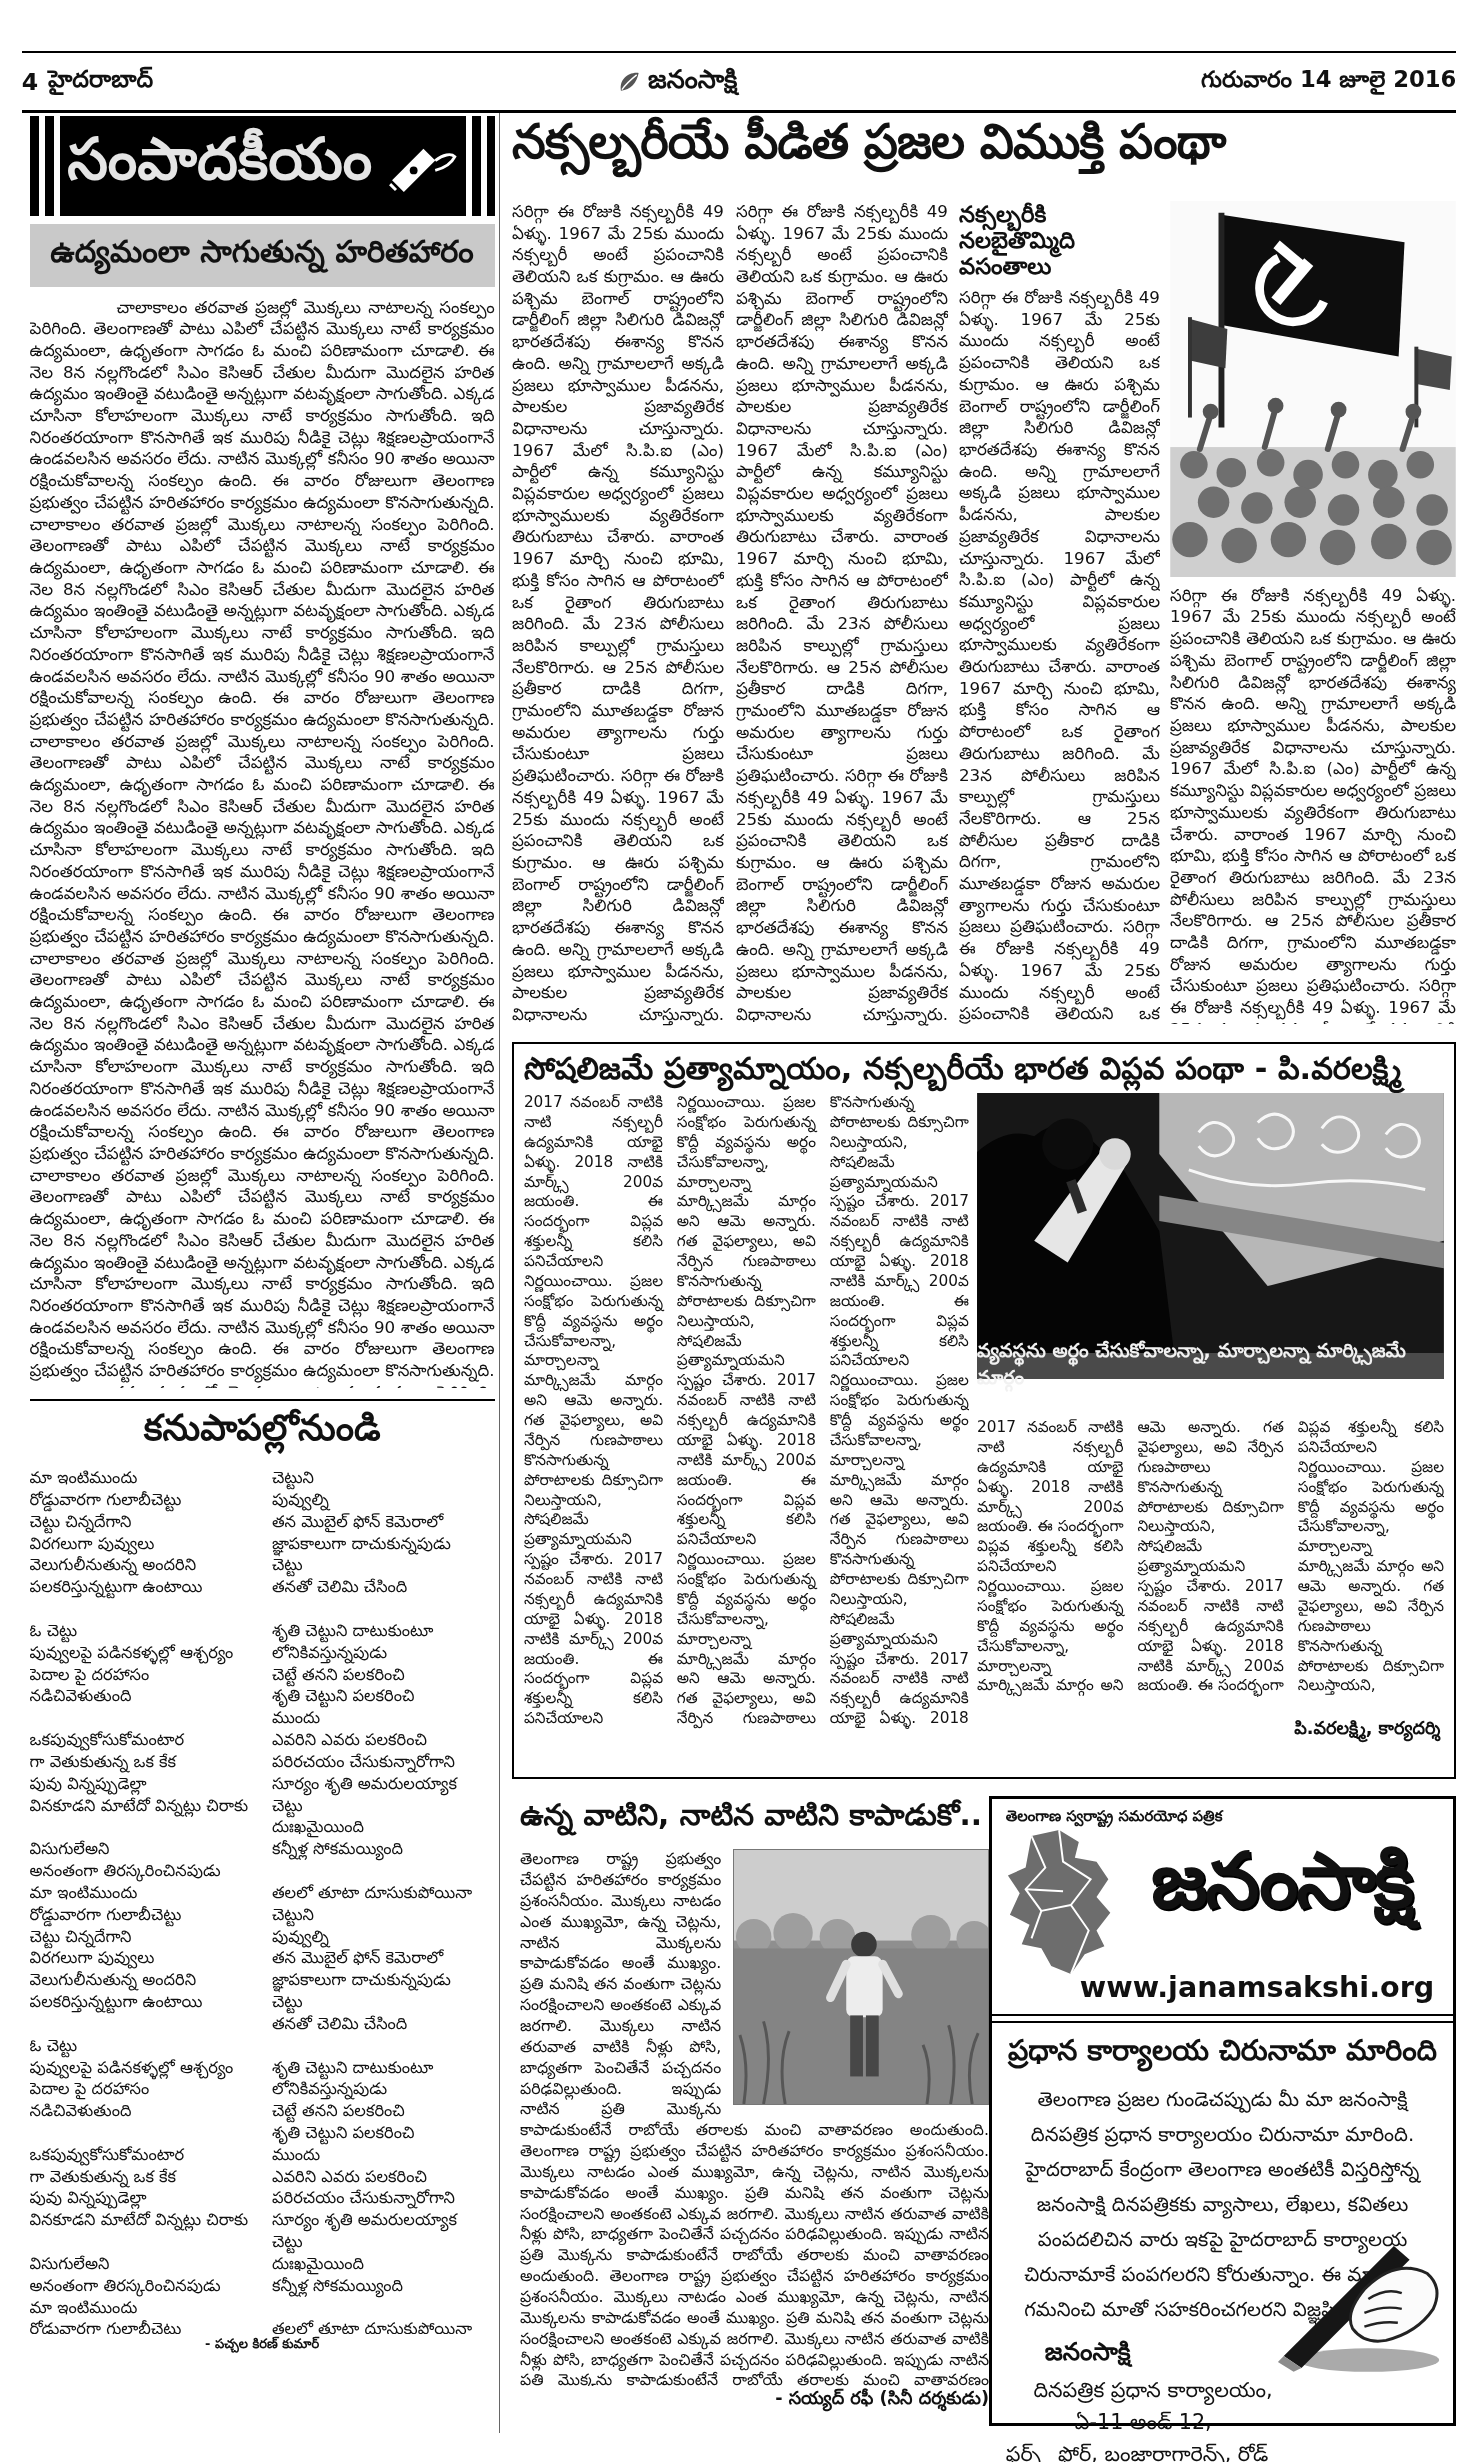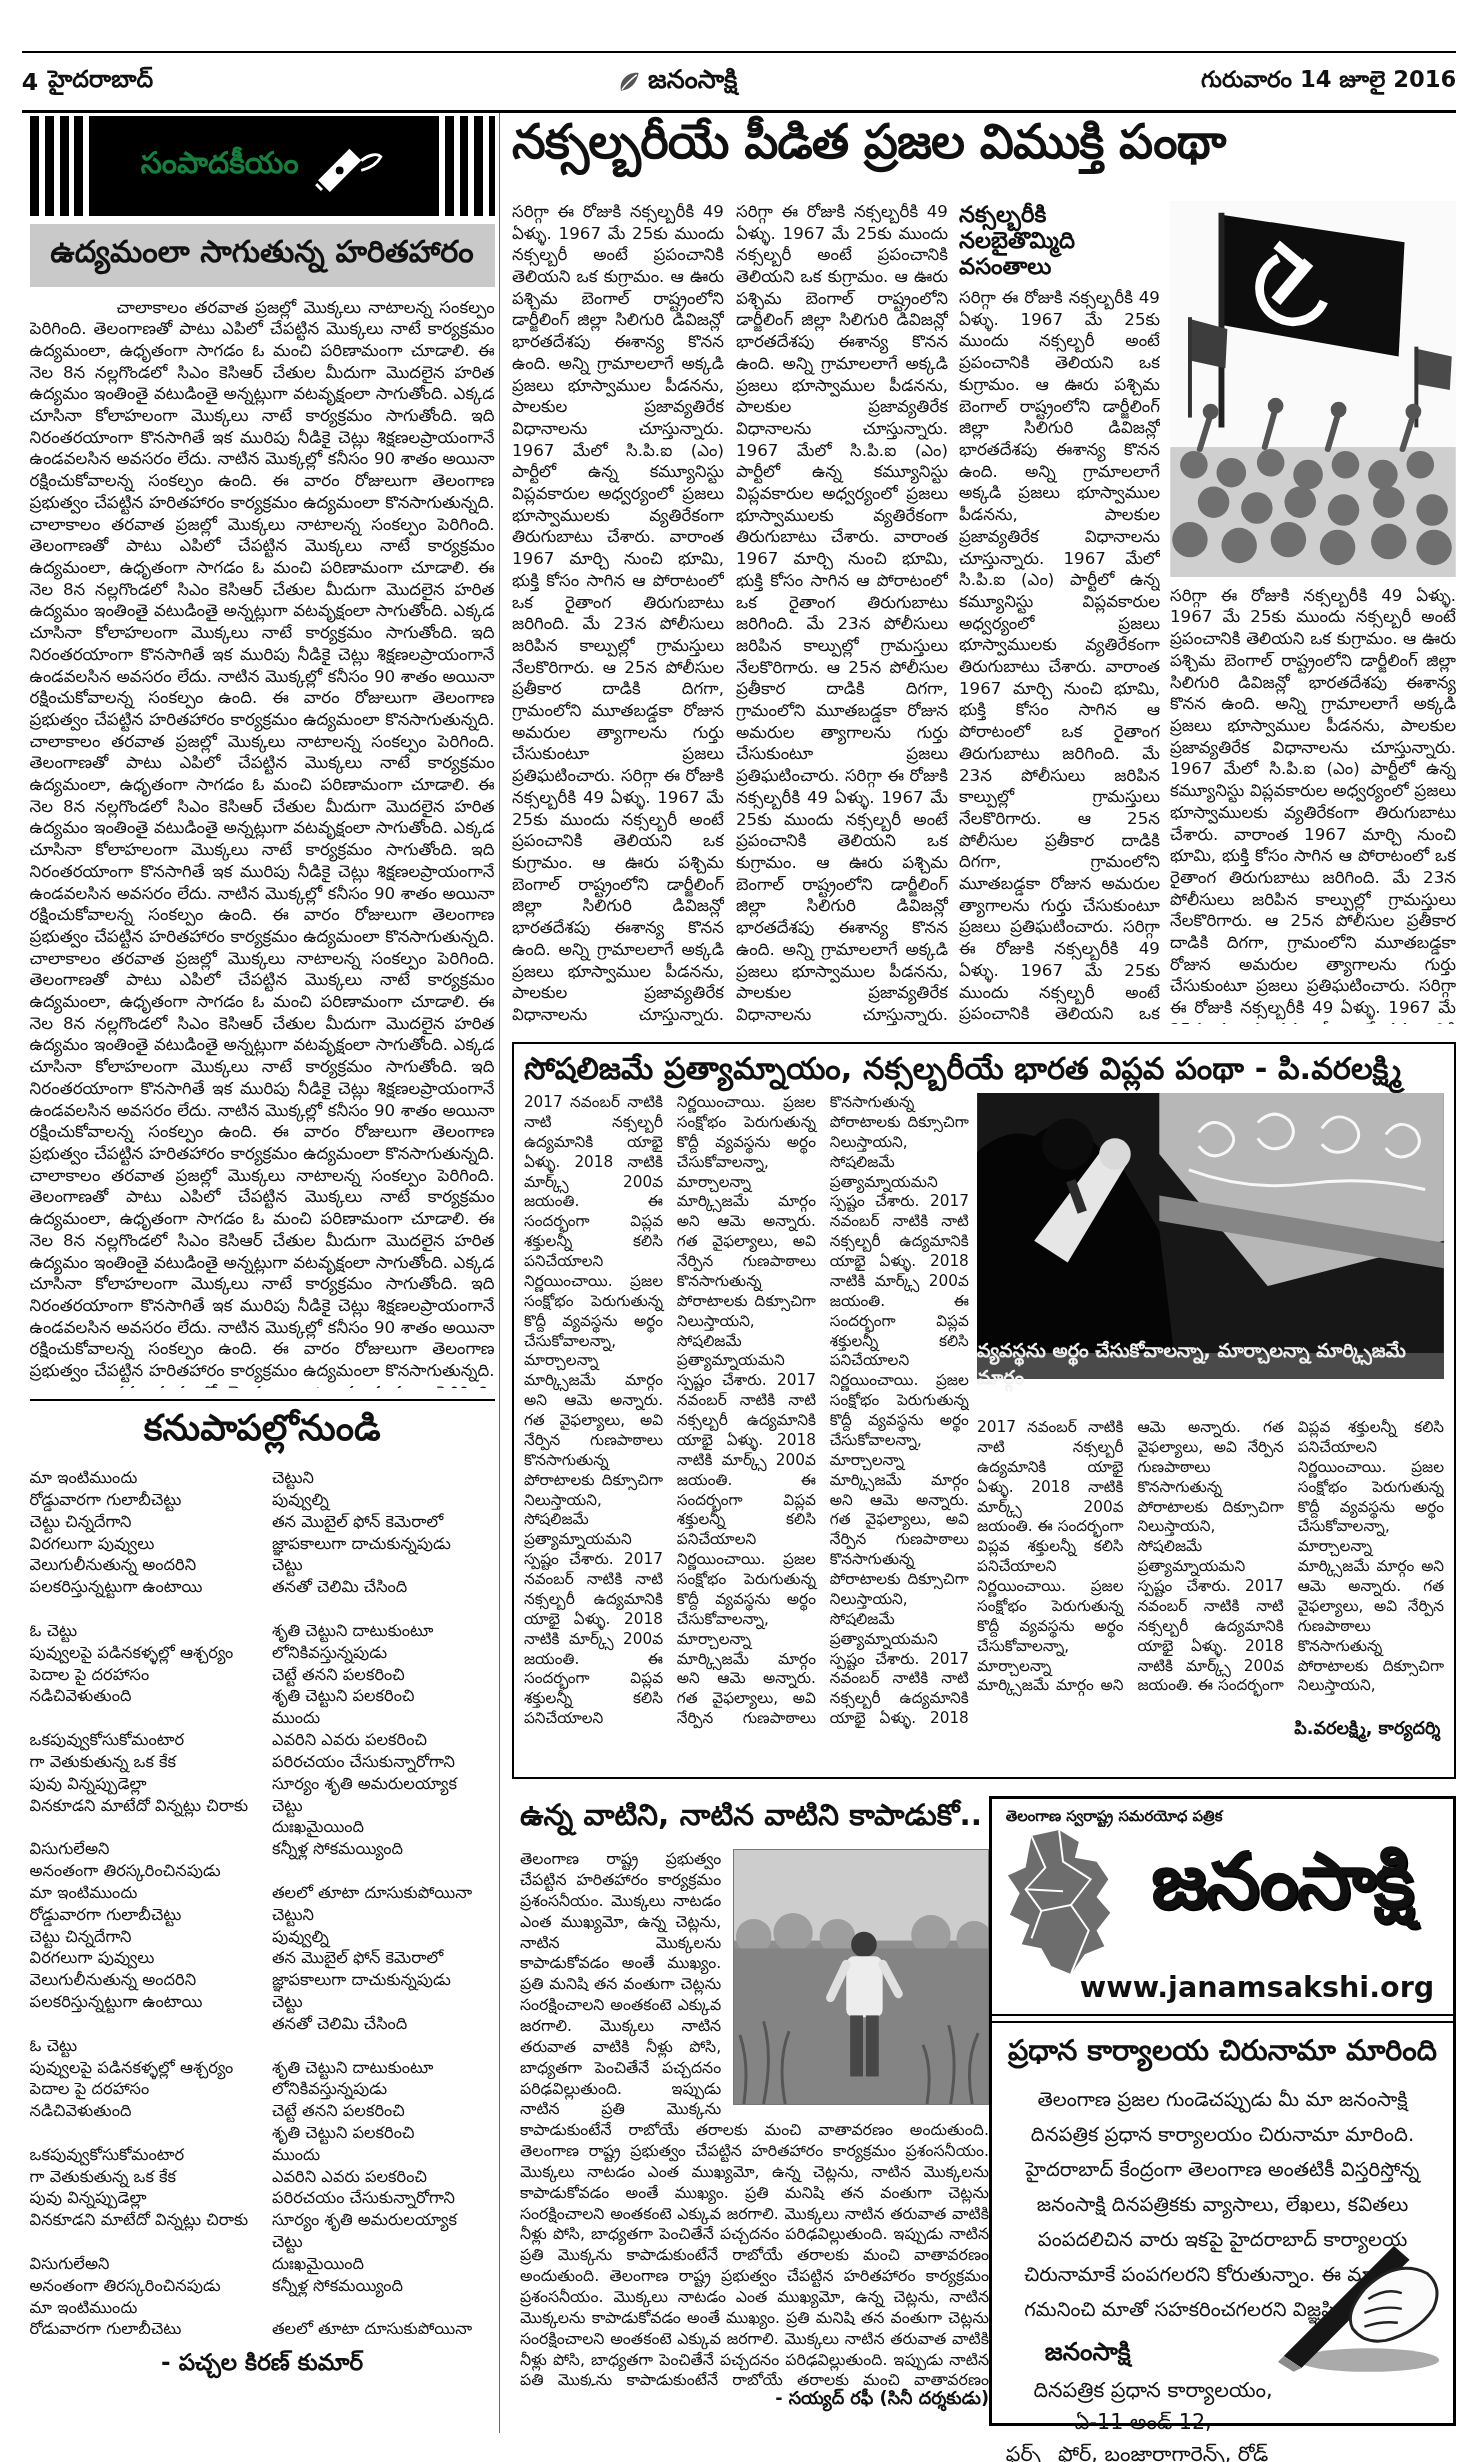--- a/index.html
+++ b/index.html
@@ -12,31 +12,31 @@
   .hdr-left{font-size:23.6px;font-weight:bold;display:flex;gap:9.9px;align-items:center;}
   .hdr-center{font-size:25.6px;font-weight:bold;display:flex;align-items:center;gap:5.9px;}
   .hdr-right{font-size:22.7px;font-weight:bold;}
   
   .left-col{position:absolute;left:29.6px;top:116px;width:465px;}
   .vrule{position:absolute;left:499px;top:113px;bottom:29.6px;border-left:1px solid #666;}
   .right-col{position:absolute;left:512px;top:116px;width:944px;}
   
   .ed-banner{display:flex;height:100px;}
   .ed-stripes{width:65px;background:repeating-linear-gradient(90deg,#000 0 8.9px,#fff 8.9px 14.8px);}
-  .ed-banner-box{flex:1;background:#000;color:#15803d;display:flex;align-items:center;justify-content:center;
-                 gap:13.8px;font-size:30px;font-weight:bold;}
+  .ed-banner-box{flex:1;background:#000;color:#e5e5e5;display:flex;align-items:center;justify-content:center;
+                 gap:13.8px;font-size:58px;font-weight:bold;}
   .ed-headline{margin-top:7.9px;background:#c9c9c9;text-align:center;font-size:30.5px;font-weight:bold;
                padding:9.9px 2px;}
   .body-txt{font-size:16.7px;line-height:1.3;text-align:justify;overflow:hidden;}
   .ed-body{margin-top:9.9px;height:1091px;text-indent:87px;}
   .hr-left{border-top:2px solid #000;margin:11.8px 0 5.9px 0;}
   .poem-title{text-align:center;font-size:36px;font-weight:bold;margin:3.9px 0 9.9px 0;}
   .poem-cols{display:flex;gap:19.7px;height:867px;overflow:hidden;}
   .poem-col{flex:1;font-size:16.3px;line-height:1.34;}
-  .poem-byline{text-align:center;font-weight:bold;font-size:23px;margin-top:15px;}
+  .poem-byline{text-align:center;font-weight:bold;font-size:13px;margin-top:2px;}
   
   .main-headline{font-size:48px;font-weight:900;line-height:1.05;letter-spacing:-1px;height:75px;}
   .main-art{position:relative;margin-top:9.9px;height:825px;}
   .mcol{position:absolute;top:0;height:825px;overflow:hidden;}
   .mcol1{left:0;width:212px;} .mcol2{left:224px;width:212px;}
   .mcol3{left:447px;width:201px;} .mcol4{left:658px;width:286px;}
   .subhead{font-size:22.7px;font-weight:bold;line-height:1.15;margin-bottom:7.9px;}
   .flag-img{width:286px;height:376px;display:block;}
   .mcol4 .body-txt{height:439px;margin-top:7.9px;}
   

